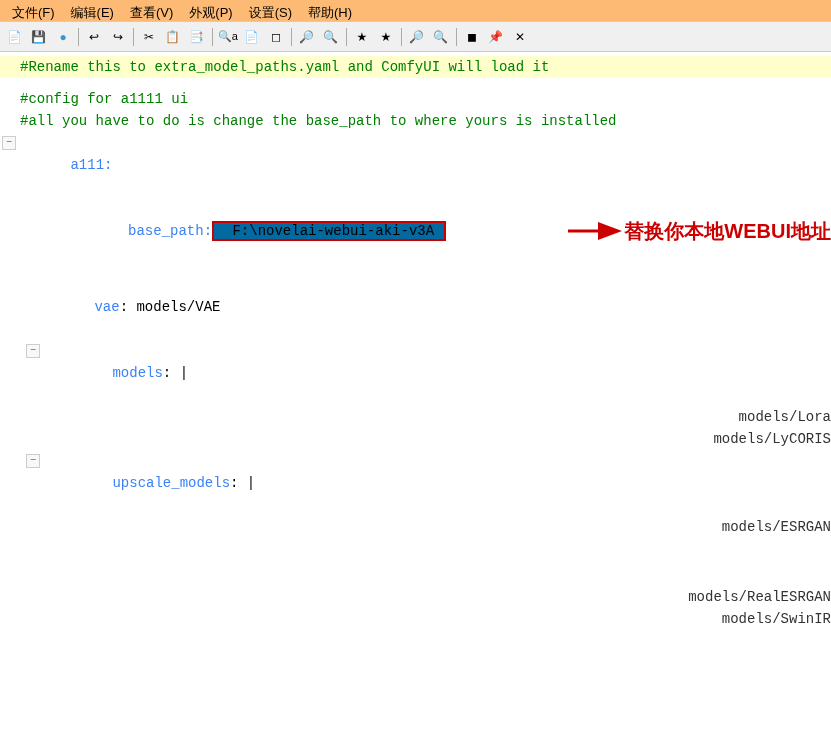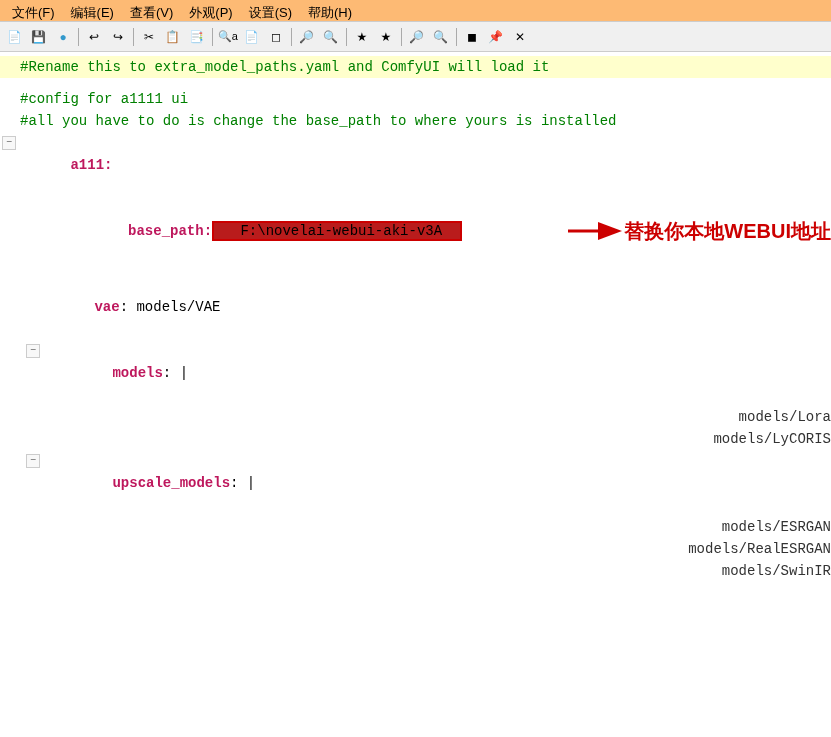--- a/index.html
+++ b/index.html
@@ -91,30 +91,30 @@
       border: 1px solid #ccc;
       background: #f8f8f8;
       line-height: 14px;
     }
 
     .line-content {
       flex: 1;
       white-space: pre;
     }
     .c-green-comment { color: #008000; }
-    .c-blue { color: #be185d; font-weight: bold; }
+    .c-blue { color: #3b82f6; font-weight: normal; }
     .c-black { color: #000000; }
     .c-dark { color: #333333; text-align: right; }
 
     
     .path-box {
       display: inline;
       border: 2px solid #cc0000;
-      padding: 0 18px;
-      background: #b91c1c;
+      padding: 0 10px;
+      background: #0369a1;
     }
 
     
     .annotation-row {
       display: flex;
       align-items: center;
       position: relative;
     }
 
     .arrow-annotation {
@@ -249,21 +249,21 @@
     <div class="fold-gutter" style="left:26px;">−</div>
     <span class="line-content" style="padding-left:18px;">
       <span class="c-blue">upscale_models</span><span class="c-black">: |</span>
     </span>
   </div>
 
   <div class="line" style="padding-left:200px;">
     <span class="line-content c-dark">models/ESRGAN</span>
   </div>
 
-  <div class="line" style="padding-left:200px;">
+  <div class="line" style="padding-left:200px;margin-top:48px;">
     <span class="line-content c-dark">models/RealESRGAN</span>
   </div>
 
   <div class="line" style="padding-left:200px;">
     <span class="line-content c-dark">models/SwinIR</span>
   </div>
 
   <div class="line" style="padding-left:44px;">
     <span class="line-content">
       

